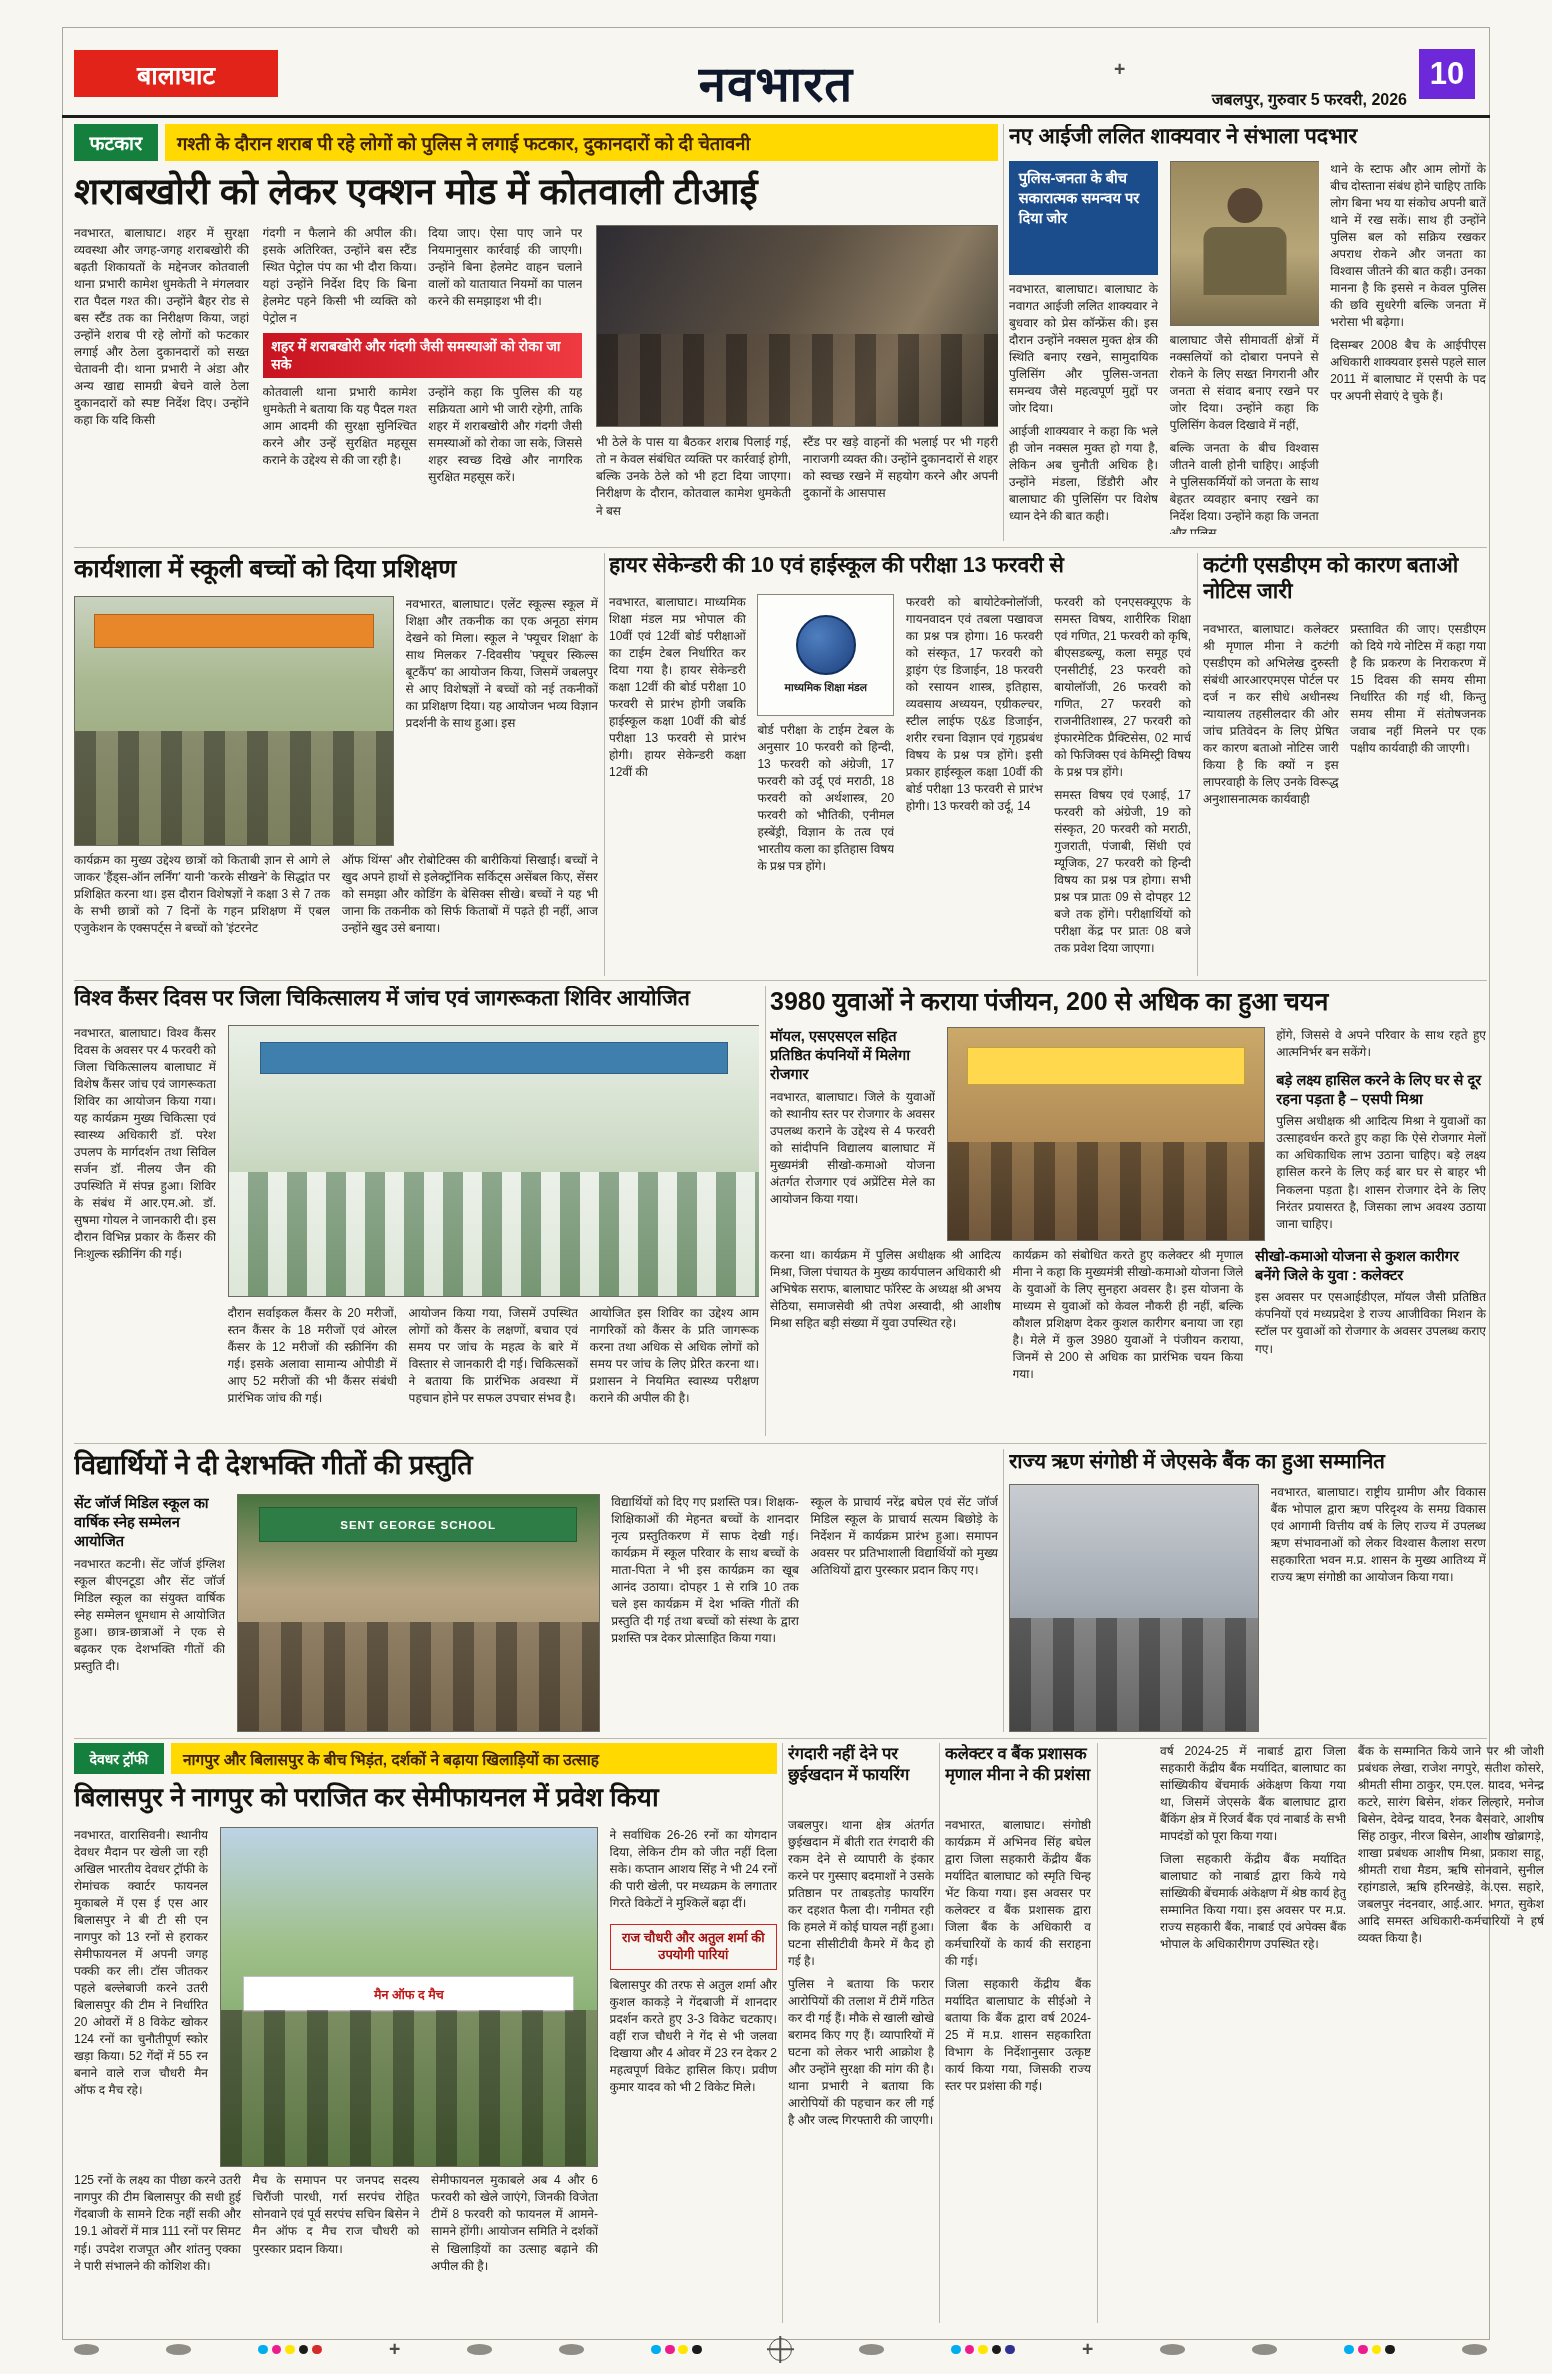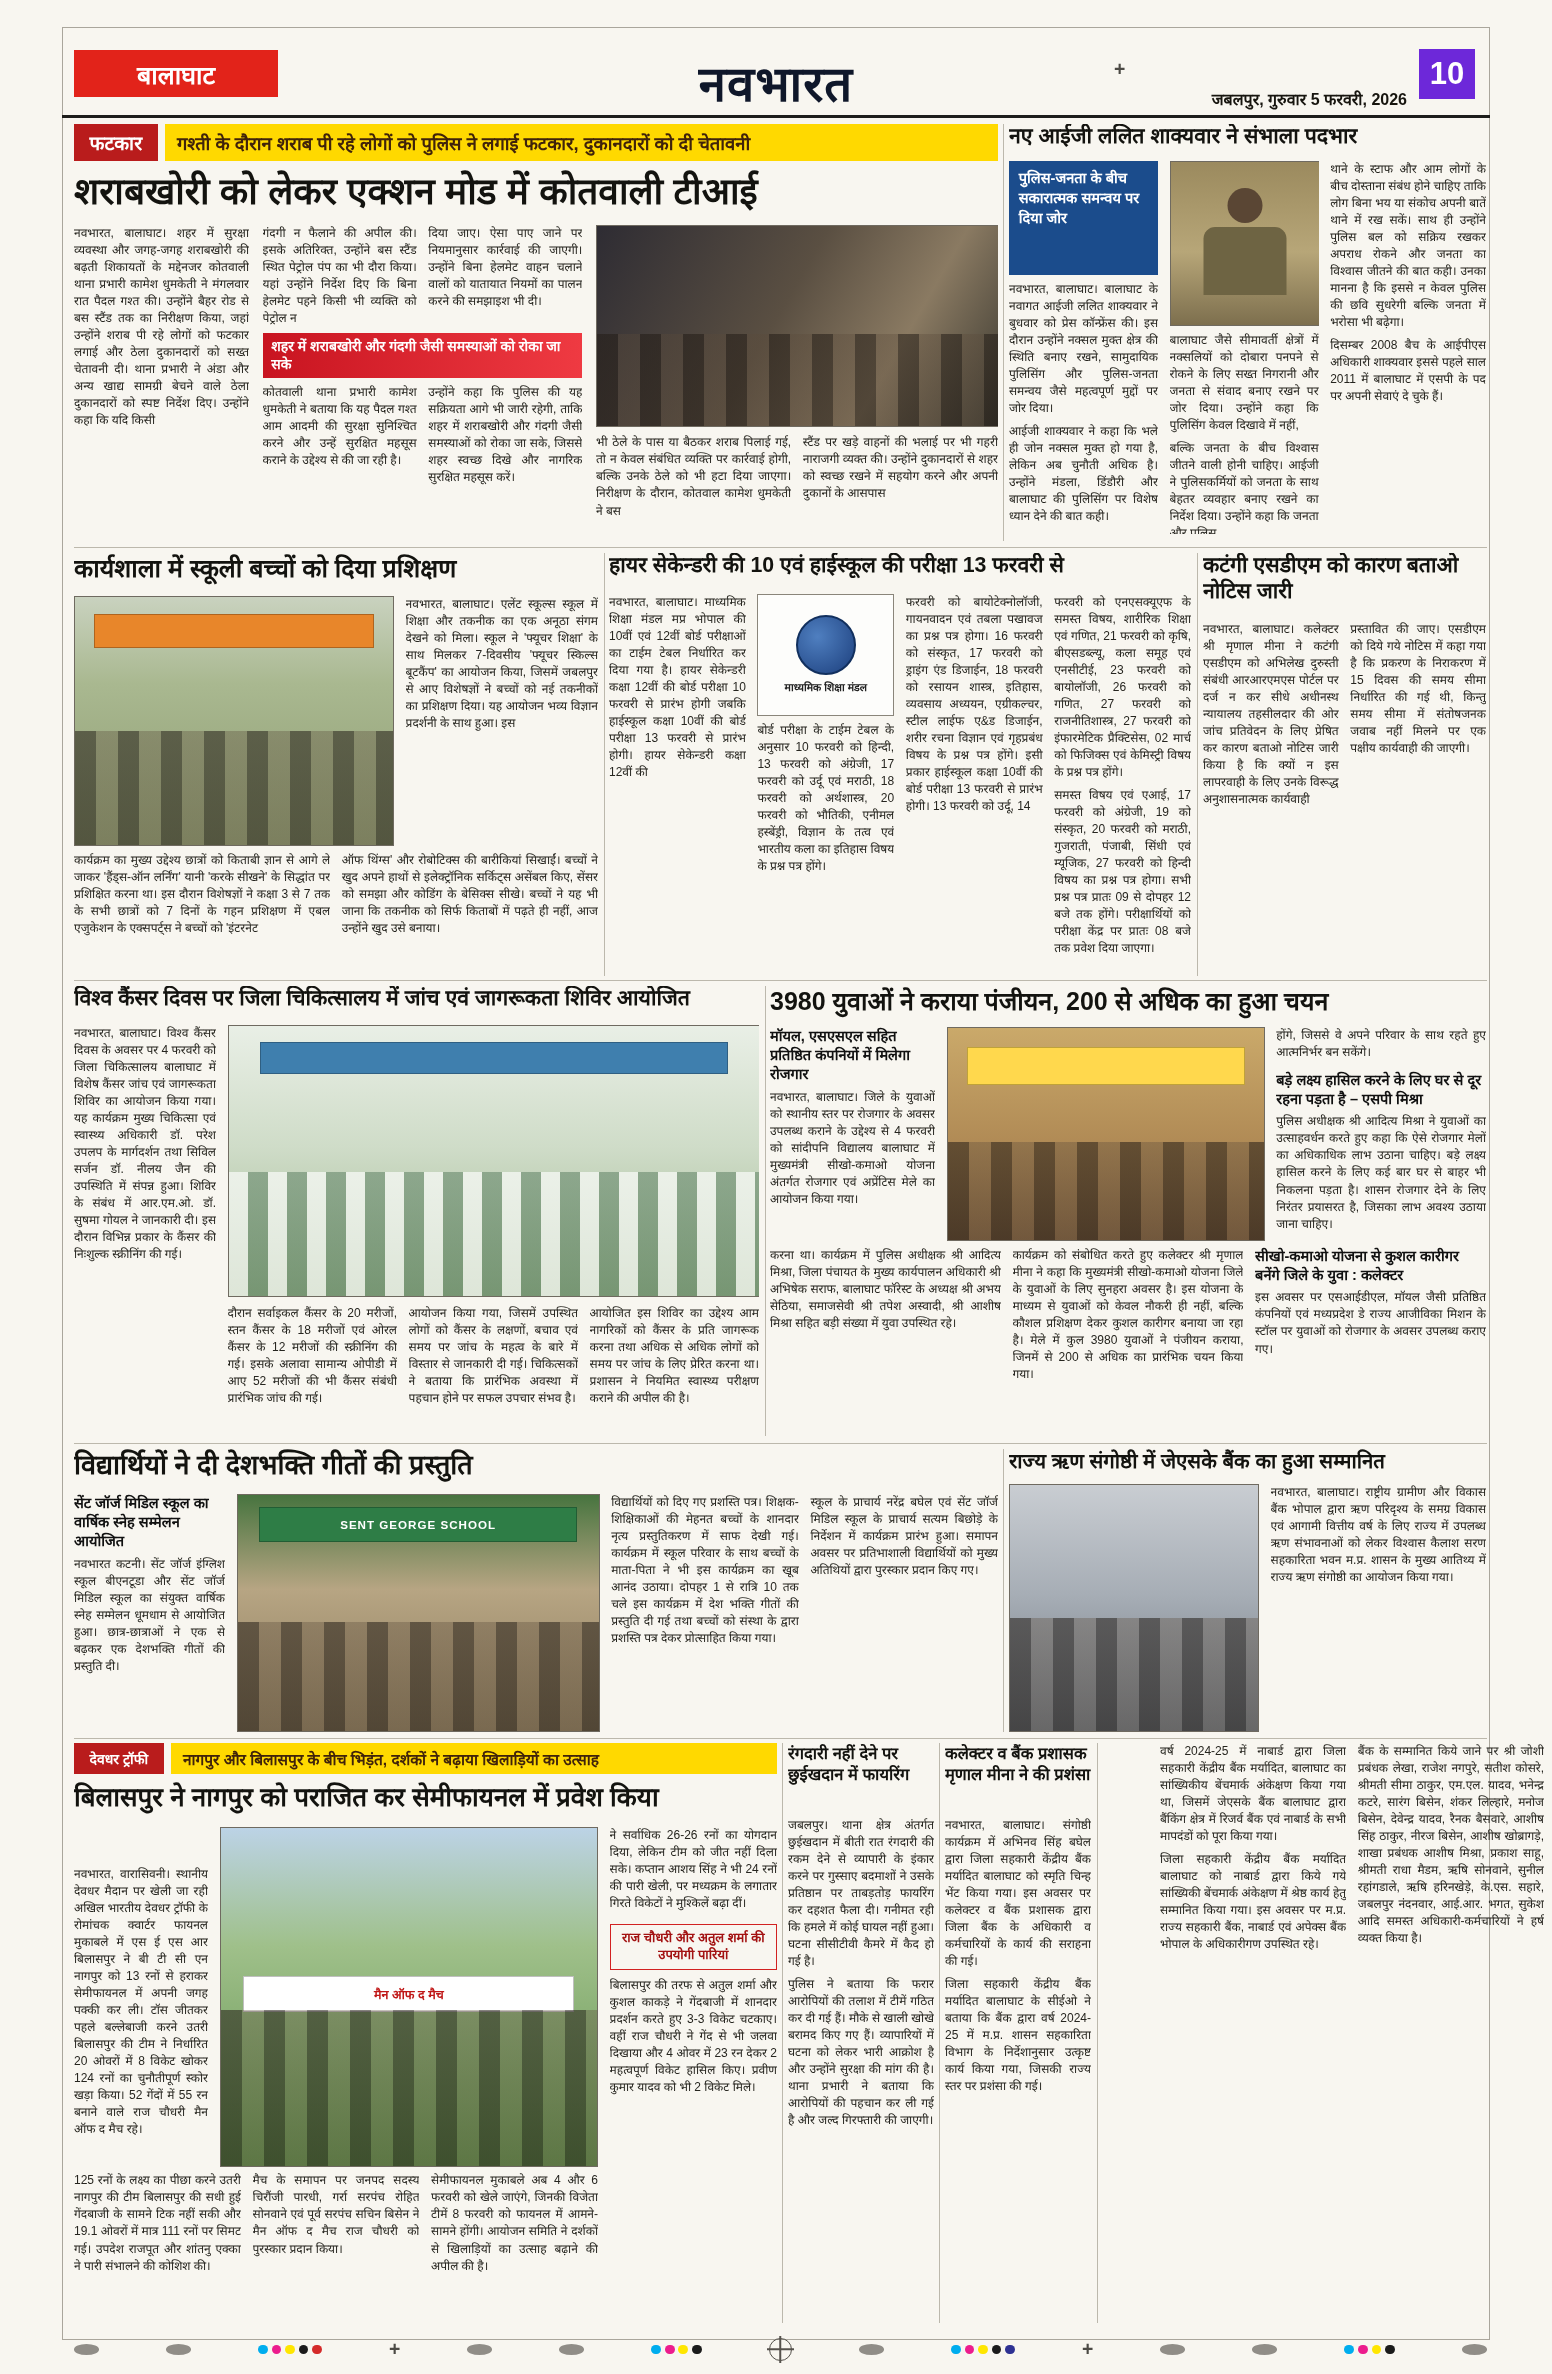--- a/index.html
+++ b/index.html
@@ -5,21 +5,21 @@
   html,body{margin:0;padding:0;background:#dedbd2;}
   .sheet{position:relative;width:1553px;height:2375px;background:#f8f6f0;
          font-family:"Liberation Sans","DejaVu Sans",sans-serif;color:#1d1d1b;overflow:hidden;}
   .frame{position:absolute;left:62px;top:27px;width:1426px;height:2311px;border:1px solid #aaa69c;}
   .blk{position:absolute;overflow:hidden;}
   .body{font-size:12px;line-height:1.42;text-align:justify;color:#26251f;overflow:hidden;}
   .body > div{margin-bottom:5.8px;}
   .cols{display:flex;gap:11.6px;}
   .c{flex:1;min-width:0;overflow:hidden;}
   .hl{font-weight:bold;color:#13130f;line-height:1.22;overflow:hidden;}
-  .label{background:#b91c1c;color:#fff;font-weight:bold;display:flex;align-items:center;justify-content:center;padding:0 15.5px;white-space:nowrap;}
+  .label{background:#15803d;color:#fff;font-weight:bold;display:flex;align-items:center;justify-content:center;padding:0 15.5px;white-space:nowrap;}
   .kicker{background:#ffd900;color:#40230a;font-weight:bold;display:flex;align-items:center;padding:0 11.6px;flex:1;min-width:0;overflow:hidden;}
   .bluebox{background:#1b4c8c;color:#fff;font-weight:bold;font-size:14.6px;line-height:1.35;padding:8.7px 9.7px;overflow:hidden;}
   .boxtitle{background:linear-gradient(90deg,#c81420,#ef3a42);color:#fff;font-weight:bold;font-size:14px;line-height:1.25;padding:4.9px 8.7px;overflow:hidden;}
   .subhead{font-weight:bold;font-size:14.6px;line-height:1.3;color:#111;margin-bottom:4.9px;overflow:hidden;}
   .ph{position:relative;border:1px solid #6f6a60;overflow:hidden;background:#b9b2a2;flex:none;}
   .people{position:absolute;bottom:0;left:0;right:0;height:46%;
           background:repeating-linear-gradient(90deg,rgba(35,28,22,.55) 0 21.3px,rgba(90,74,58,.35) 21.3px 43px);}
   .people.light{background:repeating-linear-gradient(90deg,rgba(255,255,255,.65) 0 19.4px,rgba(70,110,80,.45) 19.4px 39px);}
   .banner{position:absolute;left:6%;right:6%;border:1px solid rgba(0,0,0,.25);}
   .vrule{position:absolute;width:1px;background:#bcb8ac;}
@@ -292,21 +292,21 @@
 
   <section class="blk" style="left:74px;top:1743px;width:703px;height:582px;">
     <div style="display:flex;gap:7.8px;height:31px;">
       <div class="label" style="font-size:14px;">देवधर ट्रॉफी</div>
       <div class="kicker" style="font-size:15.5px;">नागपुर और बिलासपुर के बीच भिड़ंत, दर्शकों ने बढ़ाया खिलाड़ियों का उत्साह</div>
     </div>
     <h2 class="hl" style="font-size:26px;height:39px;margin:7.8px 0 5.8px;">बिलासपुर ने नागपुर को पराजित कर सेमीफायनल में प्रवेश किया</h2>
     <div style="display:flex;gap:11.6px;height:493px;">
       <div style="width:524px;flex:none;">
         <div style="display:flex;gap:11.6px;height:338px;">
-          <div class="body" style="width:134px;flex:none;margin-top:39px;">
+          <div class="body" style="width:134px;flex:none;">
               <div>नवभारत, वारासिवनी। स्थानीय देवधर मैदान पर खेली जा रही अखिल भारतीय देवधर ट्रॉफी के रोमांचक क्वार्टर फायनल मुकाबले में एस ई एस आर बिलासपुर ने बी टी सी एन नागपुर को 13 रनों से हराकर सेमीफायनल में अपनी जगह पक्की कर ली। टॉस जीतकर पहले बल्लेबाजी करने उतरी बिलासपुर की टीम ने निर्धारित 20 ओवरों में 8 विकेट खोकर 124 रनों का चुनौतीपूर्ण स्कोर खड़ा किया। 52 गेंदों में 55 रन बनाने वाले राज चौधरी मैन ऑफ द मैच रहे।</div>
             </div>
           <div class="ph" style="flex:1;height:338px;background:linear-gradient(180deg,#bcd3e6 0%,#9fc08a 35%,#5f8f4b 100%);">
             <div class="banner" style="top:44%;height:10%;background:#fff;display:flex;align-items:center;justify-content:center;color:#c01818;font-weight:bold;font-size:12.6px;">मैन ऑफ द मैच</div>
             <div class="people"></div>
           </div>
         </div>
         <div class="cols" style="margin-top:7.8px;height:147px;">
           <div class="c body">
               <div>125 रनों के लक्ष्य का पीछा करने उतरी नागपुर की टीम बिलासपुर की सधी हुई गेंदबाजी के सामने टिक नहीं सकी और 19.1 ओवरों में मात्र 111 रनों पर सिमट गई। उपदेश राजपूत और शांतनु एक्का ने पारी संभालने की कोशिश की।</div>

